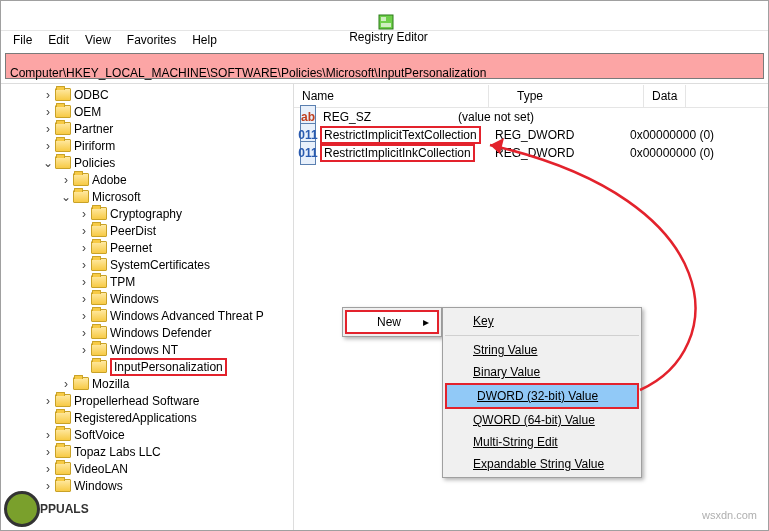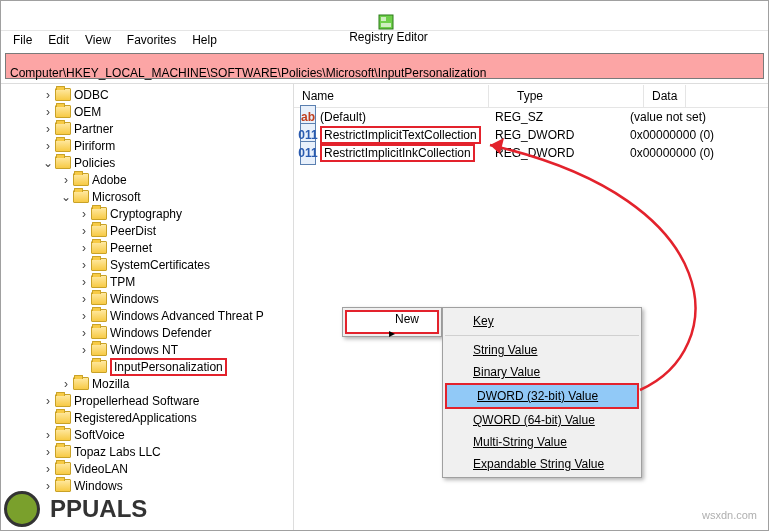--- a/index.html
+++ b/index.html
@@ -28,32 +28,32 @@
 .val-rows { position: relative; }
 .val-row { display: flex; align-items: center; height: 18px; }
 .val-row .ic { width: 16px; height: 24px; margin: 0 4px 0 6px; border: 1px solid #5a7fb0; background: #e8f0fb; display: flex; align-items: center; justify-content: center; font-size: 12px; color: #2a5bb0; font-weight: bold; }
 .val-row .ic.sz { color: #c04020; }
 .val-row .nm { width: 172px; }
 .val-row .tp { width: 135px; padding-left: 3px; }
 .val-row .dt { padding-left: 3px; }
 .val-box { border: 2px solid #e3222c; display: inline-block; padding: 0 2px; }
 .ctxmenu { position: absolute; background: #f0f0f0; border: 1px solid #a0a0a0; box-shadow: 2px 2px 4px rgba(0,0,0,.3); }
 .ctx1 { left: 342px; top: 307px; width: 100px; }
-.ctx1-row { display: flex; align-items: center; height: 24px; flex-direction: column; }
+.ctx1-row { display: flex; align-items: center; height: 24px; }
 .ctx1-row .lbl { flex: 1; padding-left: 30px; }
 .ctx1-row .arr { padding: 0 8px; }
 .ctx1 .hl { background: #fff; border: 2px solid #e3222c; margin: 2px; }
 .ctx2 { left: 442px; top: 307px; width: 200px; padding: 2px 0; text-decoration: underline; }
 .ctx2-row { height: 22px; display: flex; align-items: center; padding-left: 30px; }
 .ctx2-row.sel { background: #91c9f7; }
 .ctx2 .sep { height: 1px; background: #d0d0d0; margin: 3px 2px; }
 .ctx2 .hl-wrap { border: 2px solid #e3222c; margin: 0 2px; }
 svg.arrow { position: absolute; pointer-events: none; }
 .watermark { position: absolute; right: 12px; bottom: 10px; color: rgba(120,120,120,.6); font-size: 11px; }
-.logo { position: absolute; left: 4px; bottom: 4px; font-size: 24px; font-weight: bold; color: #333; display: flex; align-items: center; gap: 10px; }
+.logo { position: absolute; left: 4px; bottom: 4px; font-size: 12px; font-weight: bold; color: #333; display: flex; align-items: center; gap: 0; }
 .logo .av { width: 36px; height: 36px; border-radius: 50%; background: #7aa02c; border: 3px solid #333; display: inline-block; }
 </style>
 </head>
 <body>
 
 <div class="window">
   <div class="titlebar">
     <span class="icon">
       <svg viewBox="0 0 16 16" width="16" height="16">
           <rect x="1" y="1" width="14" height="14" fill="#6fd04a" stroke="#2a7a18"></rect>
@@ -217,21 +217,20 @@
 
     <div class="values">
       <div class="val-head">
         <div class="c-name">Name</div>
         <div class="c-type">Type</div>
         <div class="c-data">Data</div>
       </div>
       <div class="val-rows">
         <div class="val-row">
           <span class="ic sz">ab</span>
-          <span class="nm">(Default)</span>
           <span class="tp">REG_SZ</span>
           <span class="dt">(value not set)</span>
         </div>
         <div class="val-row">
           <span class="ic">011</span>
           <span class="nm"><span class="val-box">RestrictImplicitTextCollection</span></span>
           <span class="tp">REG_DWORD</span>
           <span class="dt">0x00000000 (0)</span>
         </div>
         <div class="val-row">
@@ -254,21 +253,21 @@
 
 <div class="ctxmenu ctx2">
   <div class="ctx2-row">Key</div>
   <div class="sep"></div>
   <div class="ctx2-row">String Value</div>
   <div class="ctx2-row">Binary Value</div>
   <div class="hl-wrap">
       <div class="ctx2-row sel">DWORD (32-bit) Value</div>
     </div>
   <div class="ctx2-row">QWORD (64-bit) Value</div>
-  <div class="ctx2-row">Multi-String Value</div>
+  <div class="ctx2-row">Multi-String Edit</div>
   <div class="ctx2-row">Expandable String Value</div>
 </div>
 
 <svg class="arrow" style="left:470px; top:130px;" width="280" height="280">
   <path d="M 170 260 C 260 220 260 70 20 15" fill="none" stroke="#e3222c" stroke-width="2.5"></path>
   <polygon points="20,15 34,8 30,24" fill="#e3222c"></polygon>
 </svg>
 
 <div class="watermark">wsxdn.com</div>
 <div class="logo">

